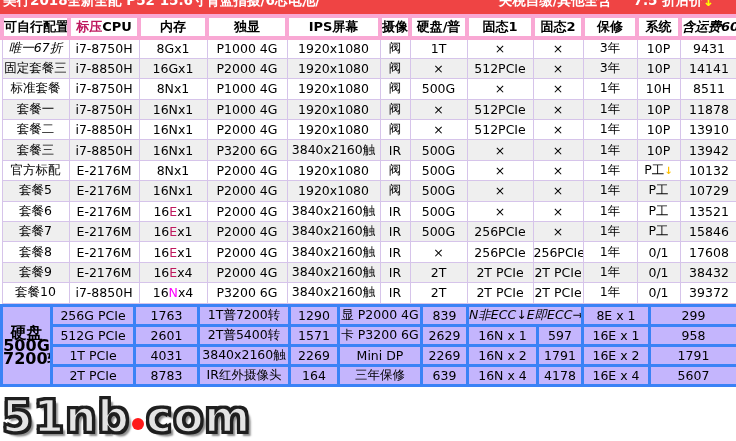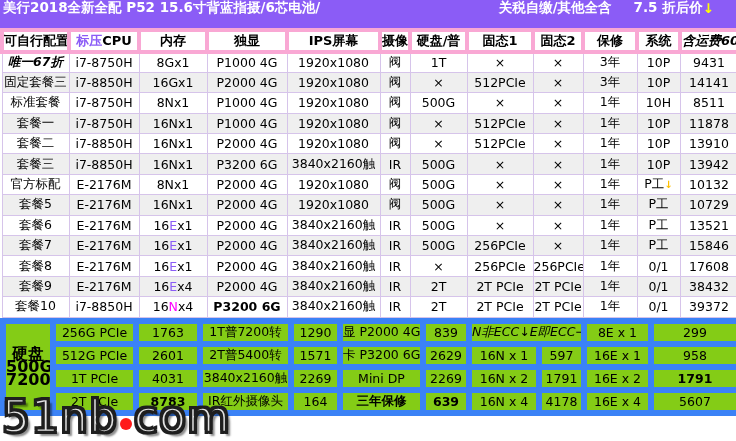--- a/index.html
+++ b/index.html
@@ -1,39 +1,39 @@
 <!DOCTYPE html>
 <html><head>
 <meta charset="utf-8">
 <style>
   *{box-sizing:border-box;margin:0;padding:0}
   html,body{background:#fff}
   body{font-family:"DejaVu Sans","Liberation Sans",sans-serif}
   .screen{position:relative;width:736px;height:441px;background:#fff;overflow:hidden}
-  .banner{display:flex;align-items:center;height:28px;background:#8b5cf6;color:#fff;
+  .banner{display:flex;align-items:center;height:14px;background:#ef4444;color:#fff;
           font-size:13.5px;font-weight:bold;white-space:nowrap;padding:0 22px 12px 3px}
   .banner .yellow{color:#FFFF00}
   .banner .spacer{flex:1}
   .banner .gap{width:22px}
   table{border-collapse:collapse;table-layout:fixed;width:736px}
   .main th{height:21px;font-size:13px;font-weight:bold;color:#000;
            border:4px solid #f9a8d4;white-space:nowrap;overflow:hidden;background:#fff;text-align:center}
   .main td{height:20.4px;font-size:12.5px;color:#000;text-align:center;
            border:1px solid #d6c4ea;white-space:nowrap;overflow:hidden}
   .main tbody tr:nth-child(even){background:#EFEFEF}
   .addon td{height:18px;font-size:12.5px;color:#000;text-align:center;
-            border:6px solid #3b82f6;white-space:nowrap;overflow:hidden;background:#84cc16}
+            border:3px solid #3b82f6;white-space:nowrap;overflow:hidden;background:#c4b5fd}
   .addon .label-cell{font-size:16px;line-height:13px;font-weight:bold}
-  .red{color:#8b5cf6}
+  .red{color:#be185d}
   .mag{color:#FF00FF}
-  .bold{font-weight:bold}
+  .bold{font-weight:normal}
   .ital{font-style:italic}
   .gray{color:#595959}
   .arrow-or{color:#FFC000;font-size:10px;font-weight:bold}
-  .watermark{position:absolute;left:2px;top:391px;height:50px;font-size:44px;font-weight:400;
+  .watermark{position:absolute;left:2px;top:391px;height:50px;font-size:44px;font-weight:700;
              letter-spacing:1px;color:#e4e4e4;white-space:nowrap;pointer-events:none;
              -webkit-text-stroke:2.5px #1f1f1f;
              text-shadow:2px 2px 0 #1f1f1f,-2px -2px 0 #1f1f1f,2px -2px 0 #1f1f1f,-2px 2px 0 #1f1f1f,4px 4px 2px rgba(0,0,0,.45)}
   .watermark .dot{display:inline-block;width:12px;height:12px;border-radius:50%;
                   background:#ff1a1a;margin:0 2px 2px 2px;-webkit-text-stroke:0;text-shadow:none}
 </style>
 </head>
 <body>
 
 <div class="screen">

